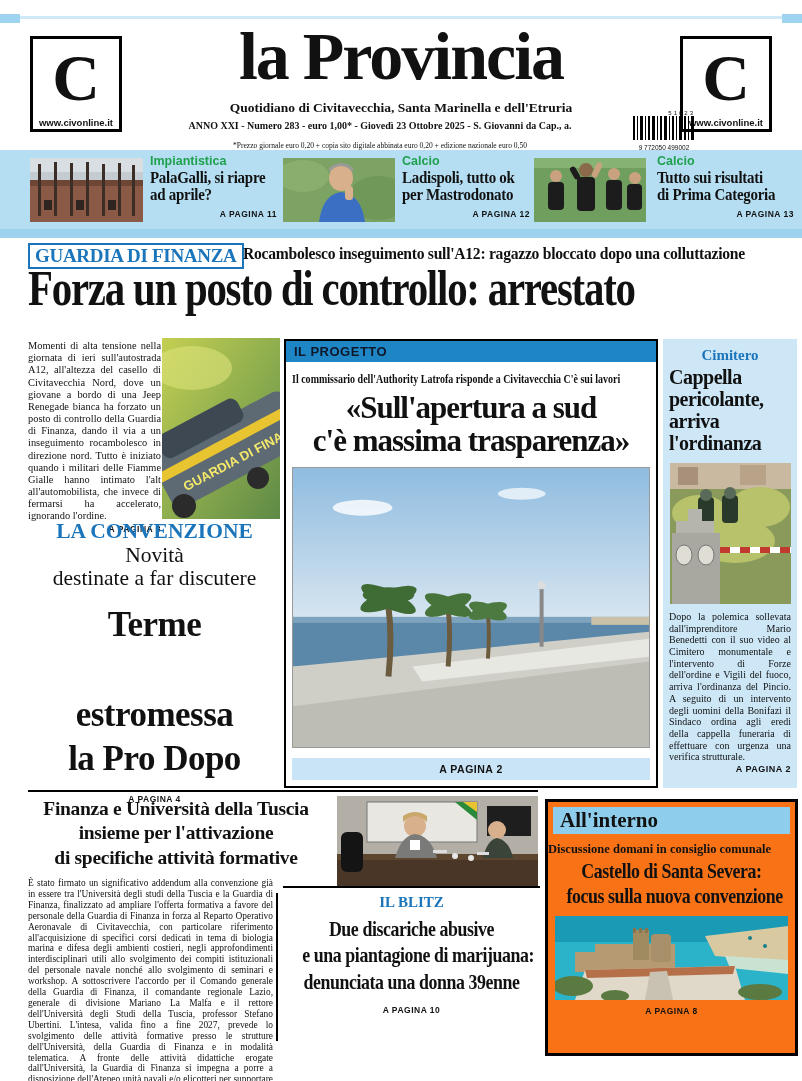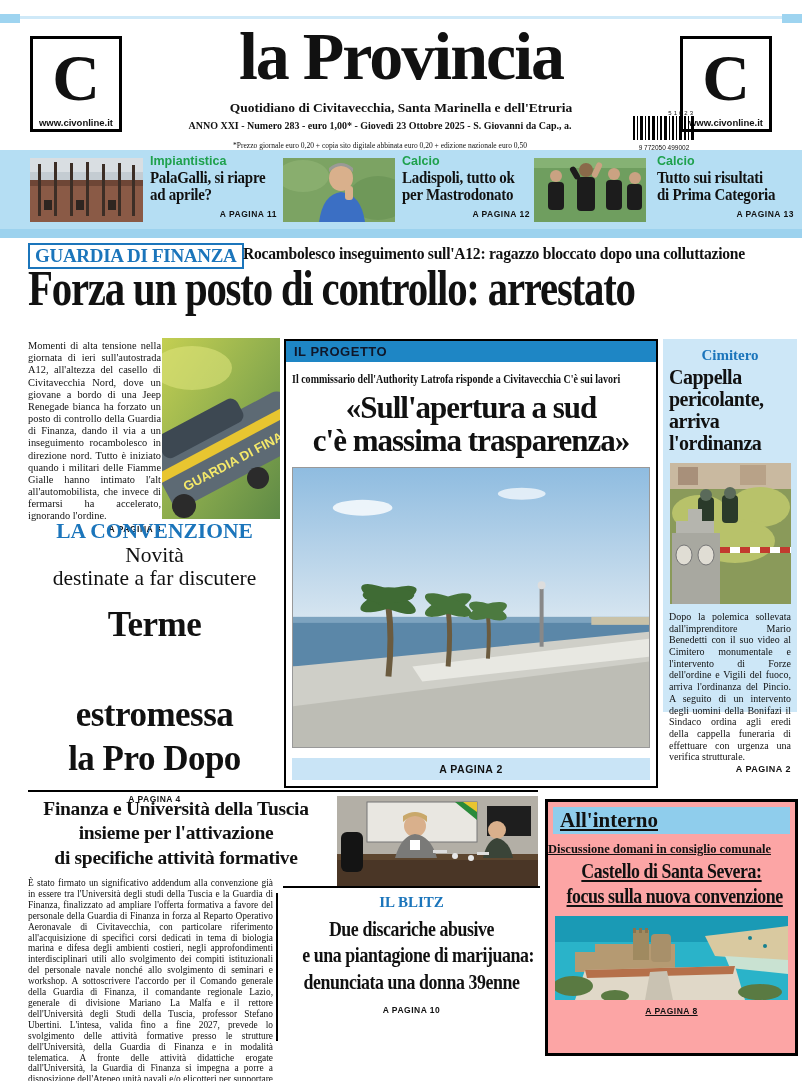--- a/index.html
+++ b/index.html
@@ -44,41 +44,41 @@
   
   .pro-box{left:284px;top:339px;width:374px;height:449px;border:2px solid #000;box-sizing:border-box;background:#fff;}
   .pro-bar{height:21px;background:#1e86c5;color:#0f172a;font-family:"Liberation Sans",sans-serif;
            font-weight:bold;font-size:13px;line-height:21px;padding-left:8px;letter-spacing:.5px;}
   .pro-sub{margin:9px 0 0 6px;font-weight:bold;font-size:13px;}
   .pro-head{margin-top:4px;text-align:center;font-weight:bold;font-size:31px;line-height:1.08;letter-spacing:-1px;}
   .pro-photo{width:358px;height:281px;margin:9px auto 0;border:1px solid #999;box-sizing:border-box;}
   .pro-refbar{position:absolute;left:6px;right:6px;bottom:6px;height:22px;background:#c9e4f6;
               display:flex;align-items:center;justify-content:center;}
   
-  .cim{left:663px;top:339px;width:134px;height:373px;background:#cde7f7;box-sizing:border-box;padding:8px 6px 4px;}
+  .cim{left:663px;top:339px;width:134px;height:449px;background:#cde7f7;box-sizing:border-box;padding:8px 6px 4px;}
   .cim-label{text-align:center;font-weight:bold;font-size:15px;}
   .cim-head{text-align:left;font-weight:bold;font-size:20px;line-height:1.1;letter-spacing:-.5px;margin-top:2px;}
   .cim-photo{width:121px;height:141px;margin:9px auto 0;}
   .cim-body{font-size:10px;line-height:1.17;margin-top:7px;}
   .cim-ref{text-align:right;margin-top:1px;}
   
   .conv{left:28px;top:520px;width:253px;text-align:center;}
   .conv-top{font-size:21.5px;line-height:1.1;}
   .conv-h{margin-top:12px;font-weight:bold;font-size:35px;line-height:1.28;letter-spacing:-.5px;}
   
   .rule-h{background:#000;height:2px;}
   .rule-v{background:#000;width:2px;}
   .tus-head{left:28px;top:797px;width:296px;text-align:center;font-weight:bold;font-size:19.5px;line-height:1.25;letter-spacing:-.3px;}
   .tus-body{left:28px;top:878px;width:245px;font-size:9.4px;line-height:1.16;}
   .blitz{left:283px;top:894px;width:257px;text-align:center;}
   .blitz-label{font-weight:bold;font-size:15px;}
   .blitz-h{margin-top:5px;font-weight:bold;font-size:21px;line-height:1.25;letter-spacing:-.5px;}
   .squeeze{display:block;transform:scaleX(.85);transform-origin:50% 50%;white-space:nowrap;}
   
-  .int-box{left:545px;top:799px;width:253px;height:257px;border:3px solid #000;box-sizing:border-box;background:#fca5a5;text-decoration:underline;}
+  .int-box{left:545px;top:799px;width:253px;height:257px;border:3px solid #000;box-sizing:border-box;background:#f97316;}
   .int-bar{margin:5px;height:27px;background:#8fcdec;font-weight:bold;font-size:21px;line-height:27px;padding-left:7px;}
   .int-sub{text-align:left;font-weight:bold;font-size:12.5px;margin-top:8px;}
   .int-h{text-align:center;font-weight:bold;font-size:21px;line-height:1.2;letter-spacing:-.5px;margin-top:2px;}
   .int-photo{width:233px;height:84px;margin:7px auto 0;}
   .int-ref{text-align:center;margin-top:6px;}
 </style>
 </head>
 <body>
 
 <div id="page">

